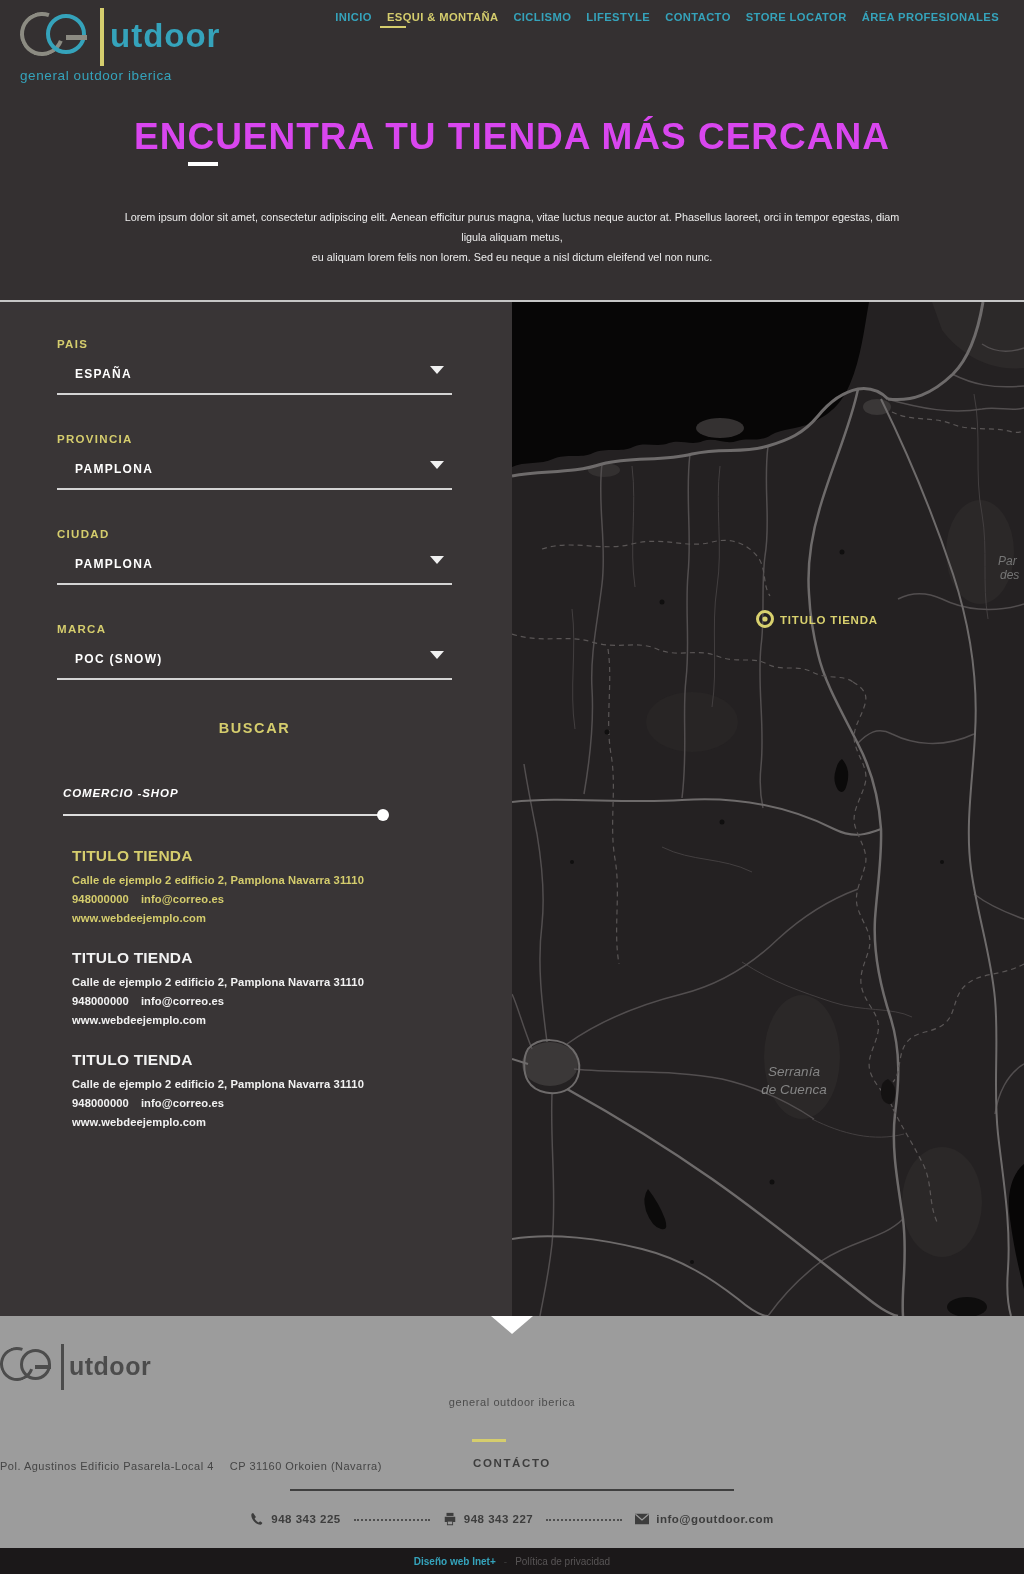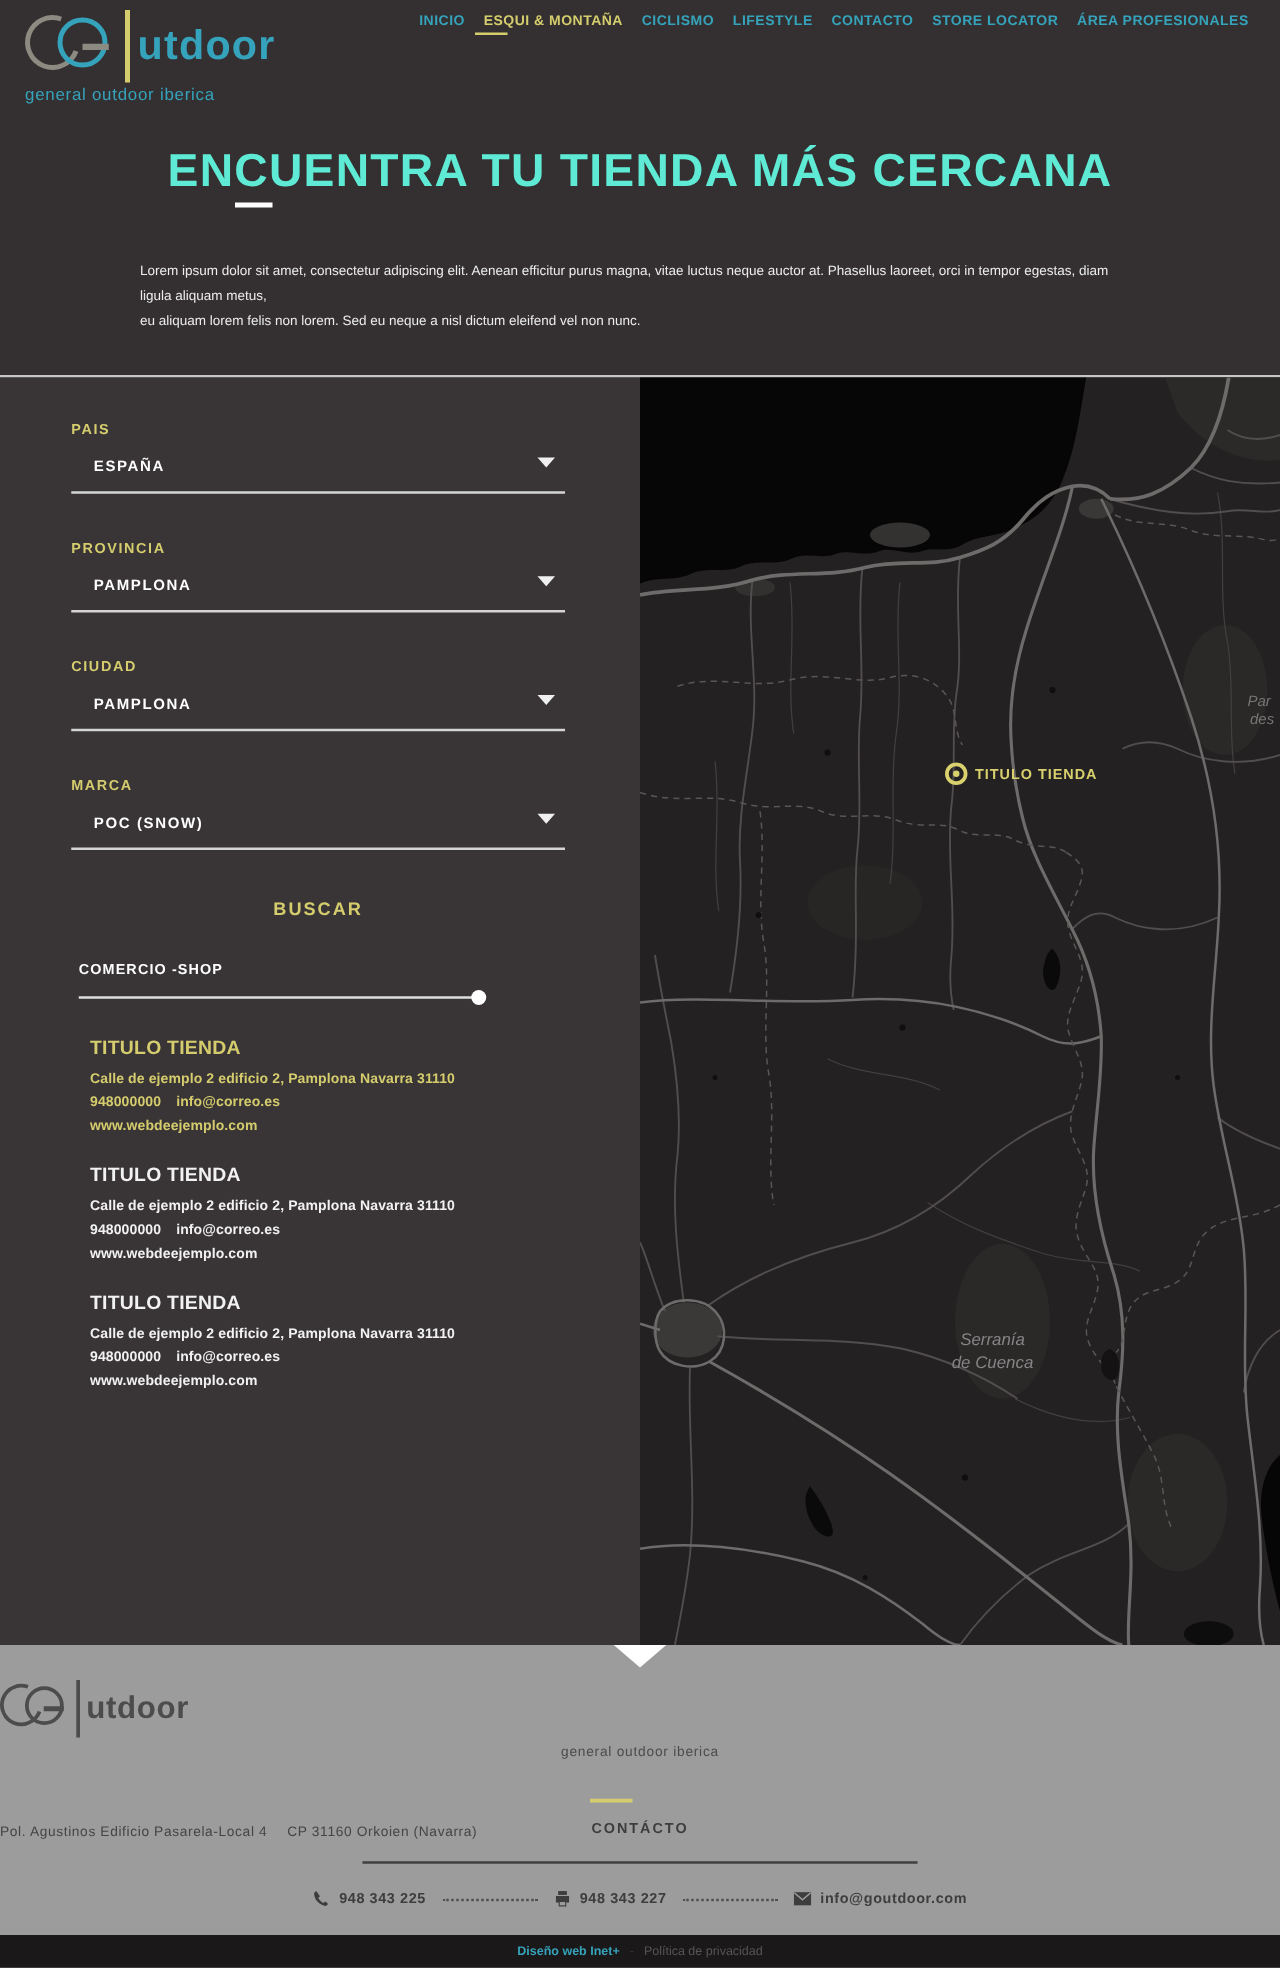--- a/index.html
+++ b/index.html
@@ -21,40 +21,40 @@
 
   .nav { position:absolute; top:11px; right:25px; display:flex; gap:15px; align-items:center; }
   .nav a { color:#35a3bb; font-size:11.2px; font-weight:bold; letter-spacing:0.4px;
            text-decoration:none; white-space:nowrap; cursor:pointer; }
   .nav a.active { color:#d5cd6d; position:relative; }
   .nav a.active::after { content:""; position:absolute; left:-7px; bottom:-5px; width:26px; height:2px; background:#d5cd6d; }
 
   
   .hero { position:absolute; top:100px; left:0; width:100%; height:202px; border-bottom:2px solid #c6c6c6; }
   .hero-title { position:absolute; top:16px; left:0; width:100%; margin:0; text-align:center;
-                font-size:37px; font-weight:bold; letter-spacing:1px; color:#5eead4; }
+                font-size:37px; font-weight:bold; letter-spacing:1px; color:#d946ef; }
   .hero-bar { position:absolute; left:188px; top:62px; width:30px; height:4px; background:#ffffff; }
-  .hero-text { position:absolute; top:108px; left:112px; width:800px; text-align:left;
+  .hero-text { position:absolute; top:108px; left:112px; width:800px; text-align:center;
                color:#ececec; font-size:10.8px; line-height:1.85; }
   .hero-text span { display:block; }
 
   
   .content { position:absolute; top:302px; left:0; width:1024px; height:968px; }
   .panel { position:absolute; left:0; top:0; width:512px; height:1014px; background:#393536; }
   .form { position:absolute; left:57px; top:36px; width:395px; }
   .field { margin-bottom:38px; }
   .field-label { display:block; font-size:11.5px; font-weight:bold; color:#d5cd6d; letter-spacing:1.3px; }
   .select { position:relative; margin-top:14px; border-bottom:2px solid #d4d4d4; padding:0 30px 11px 18px; cursor:pointer; }
   .select-value { font-size:12px; font-weight:bold; color:#ffffff; letter-spacing:1.3px; }
   .select-caret { position:absolute; right:8px; top:2px; width:0; height:0;
                   border-left:7px solid transparent; border-right:7px solid transparent; border-top:8px solid #f0f0f0; }
   .buscar-row { text-align:center; margin-top:37px; }
   .buscar-btn { background:none; border:none; color:#d5cd6d; font-family:inherit;
                 font-size:14.5px; font-weight:bold; letter-spacing:1.6px; cursor:pointer; padding:2px 6px; }
-  .slider-block { margin-top:28px; padding-left:6px; }
+  .slider-block { margin-top:45px; padding-left:6px;font-style:italic; }
   .slider-label { font-size:11.5px; font-weight:bold; color:#ffffff; letter-spacing:0.9px; }
   .slider-track { position:relative; margin-top:13px; width:320px; height:2px; background:#dedede; cursor:pointer; }
   .slider-knob { position:absolute; right:-6px; top:-5px; width:12px; height:12px; border-radius:50%; background:#ffffff; cursor:grab; }
 
   .stores { margin-top:31px; padding-left:15px; }
   .store { margin-bottom:25px; cursor:pointer; }
   .store h3 { margin:0 0 9px; font-size:15.5px; font-weight:bold; letter-spacing:0.2px; color:#f2f2f2; }
   .store p { margin:0 0 7px; font-size:11.2px; font-weight:bold; letter-spacing:0.1px; color:#f2f2f2; }
   .store .email { margin-left:12px; }
   .store.highlight h3, .store.highlight p, .store.highlight span { color:#d5cd6d; }

